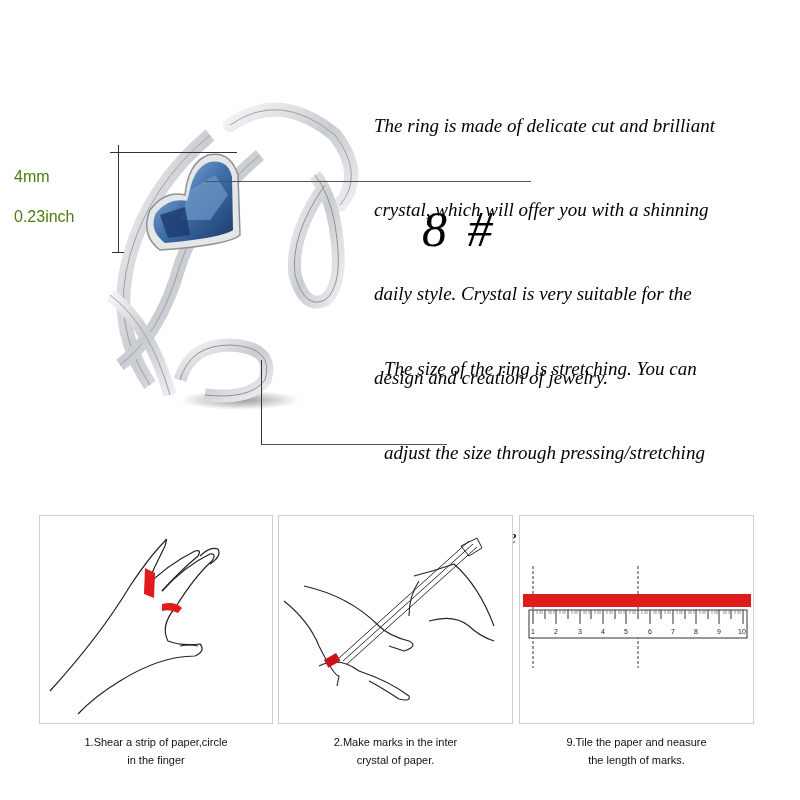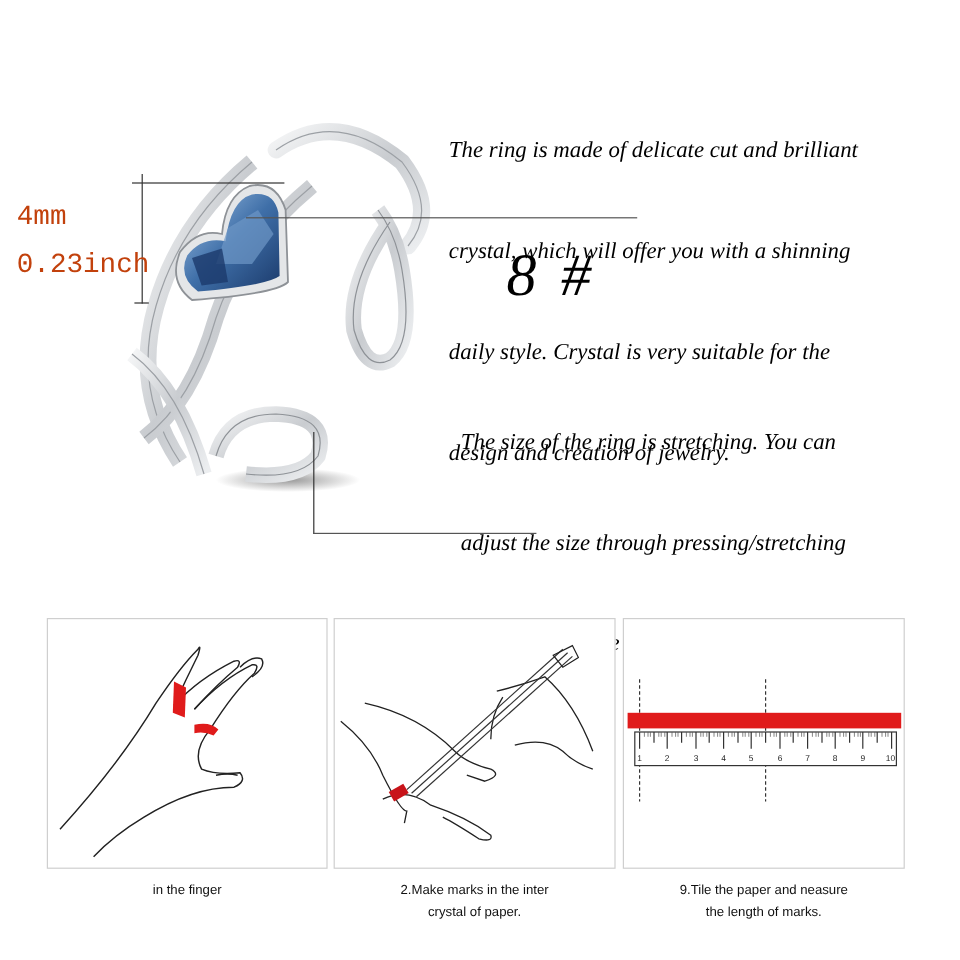--- a/index.html
+++ b/index.html
@@ -1,19 +1,19 @@
 <!DOCTYPE html>
 <html><head>
 <meta charset="utf-8">
 <style>
   html,body{margin:0;padding:0;background:#fff;}
   body{width:800px;height:800px;position:relative;overflow:hidden;font-family:"Liberation Serif",serif;}
   .abs{position:absolute;}
   .para{font-family:"Liberation Serif",serif;font-style:italic;font-size:19px;line-height:28px;color:#000000;white-space:pre;}
-  .dim{font-family:Liberation Mono, monospace;font-size:23px;color:#c2410c;}
+  .dim{font-family:Liberation Sans, sans-serif;font-size:16px;color:#4d7c0f;}
   .size{font-family:"Liberation Serif",serif;font-style:italic;font-size:50px;color:#000;letter-spacing:4px;}
   .panel{position:absolute;border:1.5px solid #cfcfcf;background:#fff;box-sizing:border-box;}
   .caption{position:absolute;font-family:"Liberation Sans",sans-serif;font-size:11px;line-height:18px;color:#111;text-align:center;}
   .line{position:absolute;background:#333;}
 </style>
 </head>
 <body>
 
 <svg class="abs" style="left:90px;top:95px" width="290" height="330" viewBox="0 0 290 330">
   <defs>
@@ -155,20 +155,21 @@
       <text x="130" y="118">6</text>
       <text x="153" y="118">7</text>
       <text x="176" y="118">8</text>
       <text x="199" y="118">9</text>
       <text x="222" y="118">10</text>
     </g>
   </svg>
 </div>
 
 <div class="caption" style="left:39px;top:733px;width:234px;">
+  <div>1.Shear a strip of paper,circle</div>
   <div>in the finger</div>
 </div>
 <div class="caption" style="left:278px;top:733px;width:235px;">
   <div>2.Make marks in the inter</div>
   <div>crystal of paper.</div>
 </div>
 <div class="caption" style="left:519px;top:733px;width:235px;">
   <div>9.Tile the paper and neasure</div>
   <div>the length of marks.</div>
 </div>

